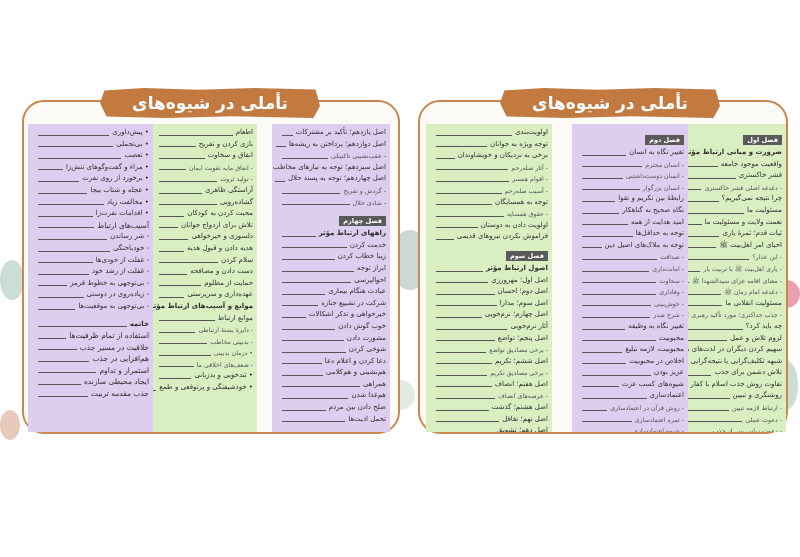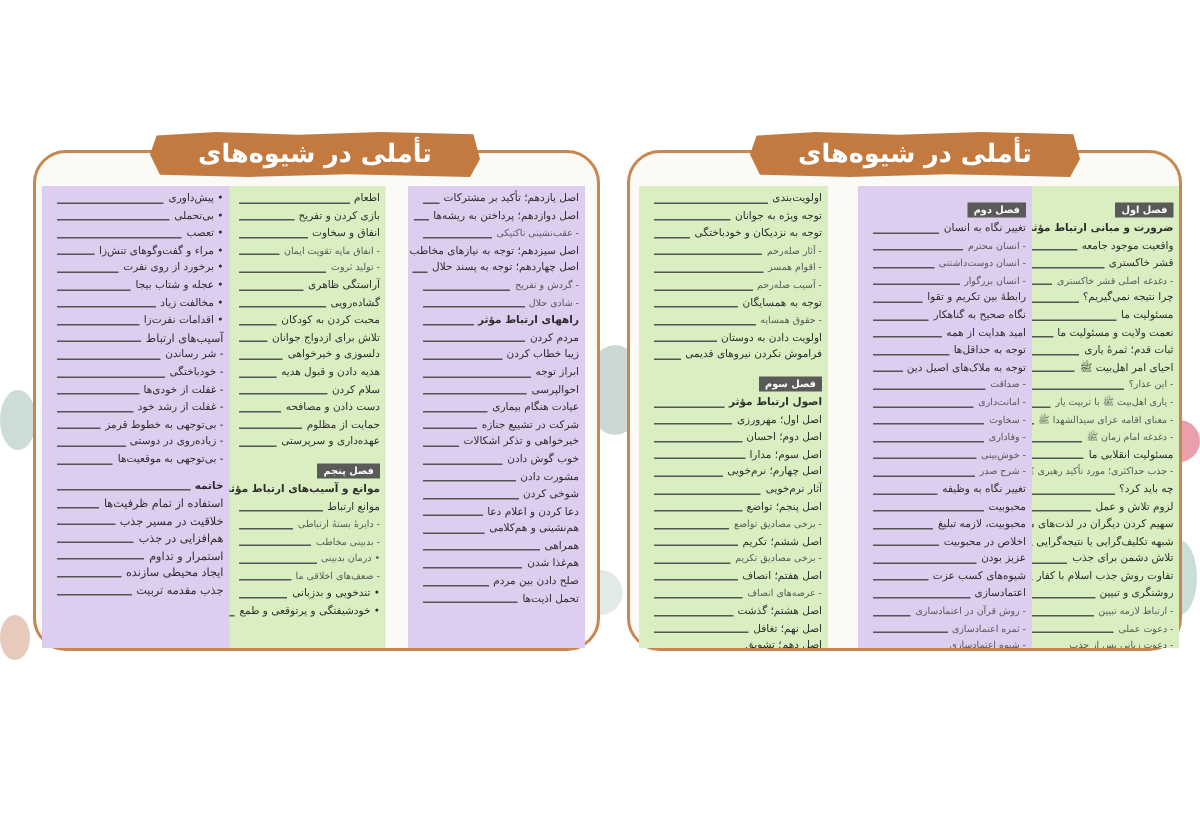--- a/index.html
+++ b/index.html
@@ -80,26 +80,27 @@
         <span class="line"></span>
       </div>
       <div class="row sub">
         <span class="txt">- گردش و تفریح</span>
         <span class="line"></span>
       </div>
       <div class="row sub">
         <span class="txt">- شادی حلال</span>
         <span class="line"></span>
       </div>
+      <div><span class="chapter">فصل چهارم</span></div>
       <div class="row bold">
         <span class="txt">راههای ارتباط مؤثر</span>
         <span class="line"></span>
       </div>
       <div class="row">
-        <span class="txt">مردم کردن</span>
+        <span class="txt">خدمت کردن</span>
         <span class="line"></span>
       </div>
       <div class="row">
         <span class="txt">زیبا خطاب کردن</span>
         <span class="line"></span>
       </div>
       <div class="row">
         <span class="txt">ابراز توجه</span>
         <span class="line"></span>
       </div>
@@ -210,21 +211,20 @@
         <span class="line"></span>
       </div>
       <div class="row">
         <span class="txt">حمایت از مظلوم</span>
         <span class="line"></span>
       </div>
       <div class="row">
         <span class="txt">عهده‌داری و سرپرستی</span>
         <span class="line"></span>
       </div>
-      <div><span class="chapter">فصل پنجم</span></div>
       <div class="row bold">
         <span class="txt">موانع و آسیب‌های ارتباط مؤثر</span>
         <span class="line"></span>
       </div>
       <div class="row">
         <span class="txt">موانع ارتباط</span>
         <span class="line"></span>
       </div>
       <div class="row sub">
         <span class="txt">- دایرۀ بستۀ ارتباطی</span>
@@ -557,21 +557,21 @@
   <div class="col green" id="rc2" style="left:6px;width:126px;">
       <div class="row">
         <span class="txt">اولویت‌بندی</span>
         <span class="line"></span>
       </div>
       <div class="row">
         <span class="txt">توجه ویژه به جوانان</span>
         <span class="line"></span>
       </div>
       <div class="row">
-        <span class="txt">توجه به نزدیکان و خودباختگی</span>
+        <span class="txt">برخی به نزدیکان و خویشاوندان</span>
         <span class="line"></span>
       </div>
       <div class="row sub">
         <span class="txt">- آثار صله‌رحم</span>
         <span class="line"></span>
       </div>
       <div class="row sub">
         <span class="txt">- اقوام همسر</span>
         <span class="line"></span>
       </div>

